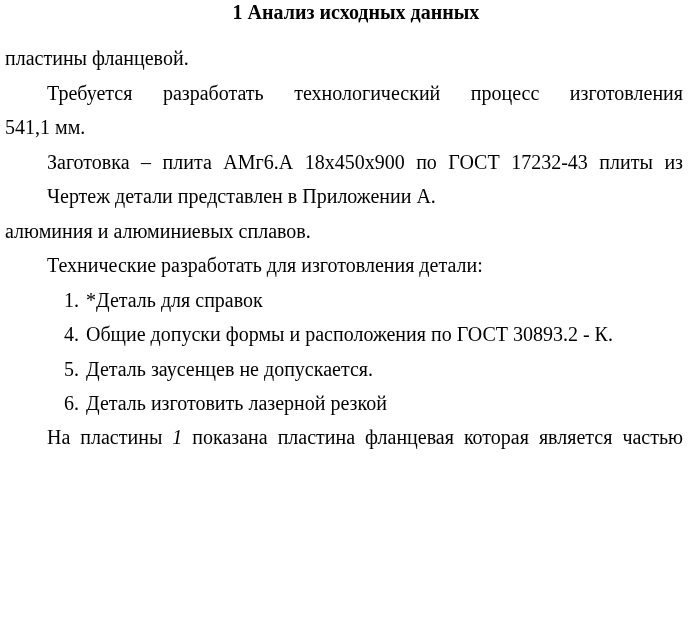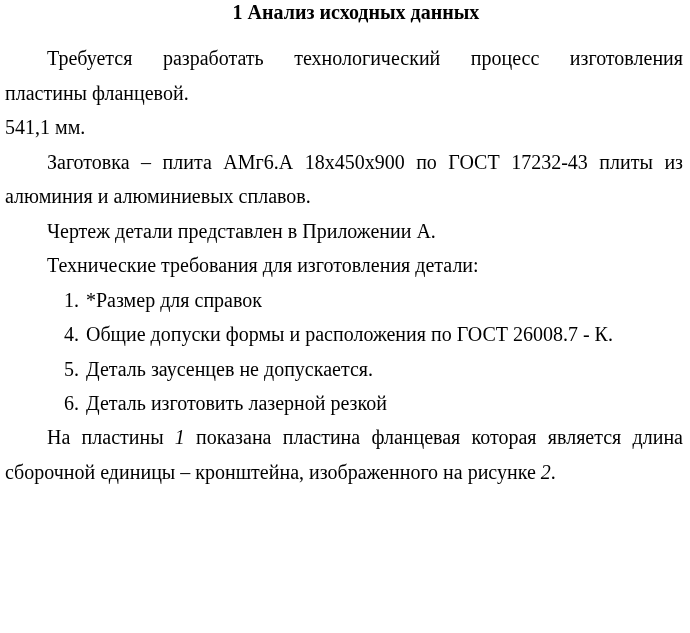--- a/index.html
+++ b/index.html
@@ -49,36 +49,35 @@
     font-style: italic;
   }
 </style>
 </head>
 <body>
 
 <div class="page">
 
   <h1 class="title">1 Анализ исходных данных</h1>
 
+  <p class="ln">пластины фланцевой.</p>
   <p class="ln ind jst">Требуется разработать технологический процесс изготовления</p>
-  <p class="ln">пластины фланцевой.</p>
 
   <p class="ln">541,1 мм.</p>
 
   <p class="ln ind jst">Заготовка – плита АМг6.А 18х450х900 по ГОСТ 17232-43 плиты из</p>
+  <p class="ln ind">Чертеж детали представлен в Приложении А.</p>
+
   <p class="ln">алюминия и алюминиевых сплавов.</p>
 
-  <p class="ln ind">Чертеж детали представлен в Приложении А.</p>
-
-  <p class="ln ind">Технические требования для изготовления детали:</p>
+  <p class="ln ind">Технические разработать для изготовления детали:</p>
 
   <div>
-    <p class="ln li"><span class="num">1.</span><span>*Размер для справок</span></p>
-    <p class="ln li"><span class="num">4.</span><span>Общие допуски формы и расположения по ГОСТ 26008.7 - К.</span></p>
+    <p class="ln li"><span class="num">1.</span><span>*Деталь для справок</span></p>
+    <p class="ln li"><span class="num">4.</span><span>Общие допуски формы и расположения по ГОСТ 30893.2 - К.</span></p>
     <p class="ln li"><span class="num">5.</span><span>Деталь заусенцев не допускается.</span></p>
     <p class="ln li"><span class="num">6.</span><span>Деталь изготовить лазерной резкой</span></p>
   </div>
 
 
-  <p class="ln ind jst"><span>На пластины </span><span class="figref">1</span><span> показана пластина фланцевая которая является длина</span></p>
-  <p class="ln"><span>сборочной единицы – кронштейна, изображенного на рисунке </span><span class="figref">2</span><span>.</span></p>
+  <p class="ln ind jst"><span>На пластины </span><span class="figref">1</span><span> показана пластина фланцевая которая является частью</span></p>
 
 </div>
 
 </body></html>

